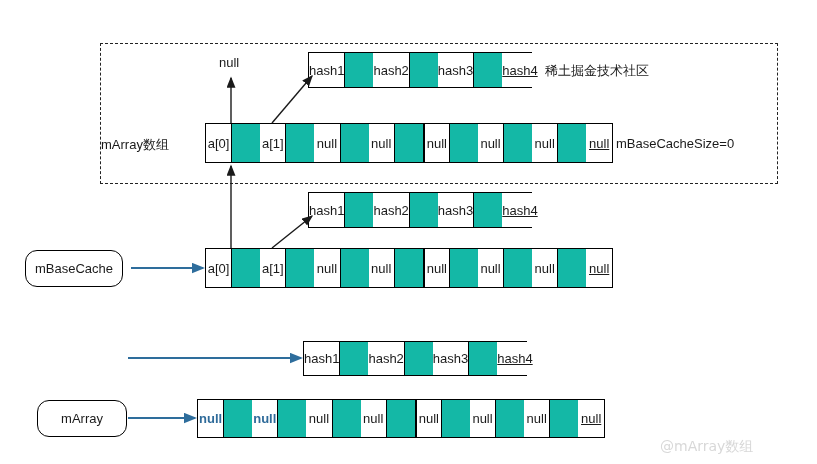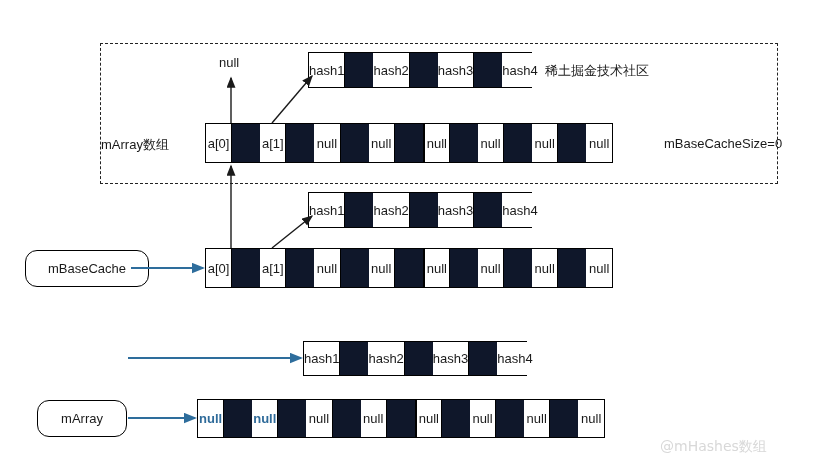--- a/index.html
+++ b/index.html
@@ -22,35 +22,35 @@
     border: 1.5px dashed #222222;
     box-sizing: border-box;
     background: transparent;
   }
   
   .array {
     position: absolute;
     display: flex;
     box-sizing: border-box;
     border: 1.5px solid #000000;
-    background: #0f172a;
+    background: #14b8a6;
     gap: 28px;
   }
   .array .cell {
     box-sizing: border-box;
     border-right: 1.2px solid #000000;
     display: flex;
     align-items: center;
     justify-content: center;
     font-size: 13px;
     color: #1a1a1a;
     background: #ffffff;
     white-space: nowrap;
   }
-  .array .cell:last-child { border-right: none; }
+  .array .cell:last-child { border-right: none; text-decoration: underline; }
   .array .cell.thick-left { border-left: 2px solid #000000; }
   .array .cell.blue-bold {
     color: #2f6b9a;
     font-weight: bold;
   }
   
   .round-box {
     position: absolute;
     box-sizing: border-box;
     border: 1.4px solid #000000;
@@ -111,23 +111,23 @@
     <div class="cell" style="width:51px;">a[0]</div>
     <div class="cell" style="width:51px;">a[1]</div>
     <div class="cell" style="width:51px;">null</div>
     <div class="cell" style="width:51px;">null</div>
     <div class="cell thick-left" style="width:51px;">null</div>
     <div class="cell" style="width:51px;">null</div>
     <div class="cell" style="width:51px;">null</div>
     <div class="cell" style="width:51px;">null</div>
   </div>
 
-  <div class="label" style="left:664px; top:136px;">mBaseCacheSize=0</div>
+  <div class="label" style="left:616px; top:136px;">mBaseCacheSize=0</div>
 
-  <div class="round-box" style="left:25px; top:250px; width:124px; height:37px;">mBaseCache</div>
+  <div class="round-box" style="left:25px; top:250px; width:98px; height:37px;">mBaseCache</div>
 
   <div class="array" style="left:308px; top:192px; width:224px; height:36px;">
     <div class="cell" style="width:56px;">hash1</div>
     <div class="cell" style="width:56px;">hash2</div>
     <div class="cell" style="width:56px;">hash3</div>
     <div class="cell" style="width:56px;">hash4</div>
   </div>
 
   <div class="array" style="left:205px; top:248px; width:408px; height:40px;">
     <div class="cell" style="width:51px;">a[0]</div>
@@ -180,15 +180,15 @@
 
     <line x1="272" y1="248" x2="312" y2="216" stroke="#1a1a1a" stroke-width="1.4" marker-end="url(#arrowBlack)"></line>
 
     <line x1="131" y1="268" x2="203" y2="268" stroke="#2e6d9c" stroke-width="2" marker-end="url(#arrowBlue)"></line>
 
     <line x1="128" y1="358" x2="301" y2="358" stroke="#2e6d9c" stroke-width="2" marker-end="url(#arrowBlue)"></line>
 
     <line x1="128" y1="418" x2="195" y2="418" stroke="#2e6d9c" stroke-width="2" marker-end="url(#arrowBlue)"></line>
   </svg>
 
-  <div class="watermark" style="left:660px; top:438px;">@mHashes数组</div>
+  <div class="watermark" style="left:660px; top:438px;">@mArray数组</div>
 
 </div>
 
 </body></html>

